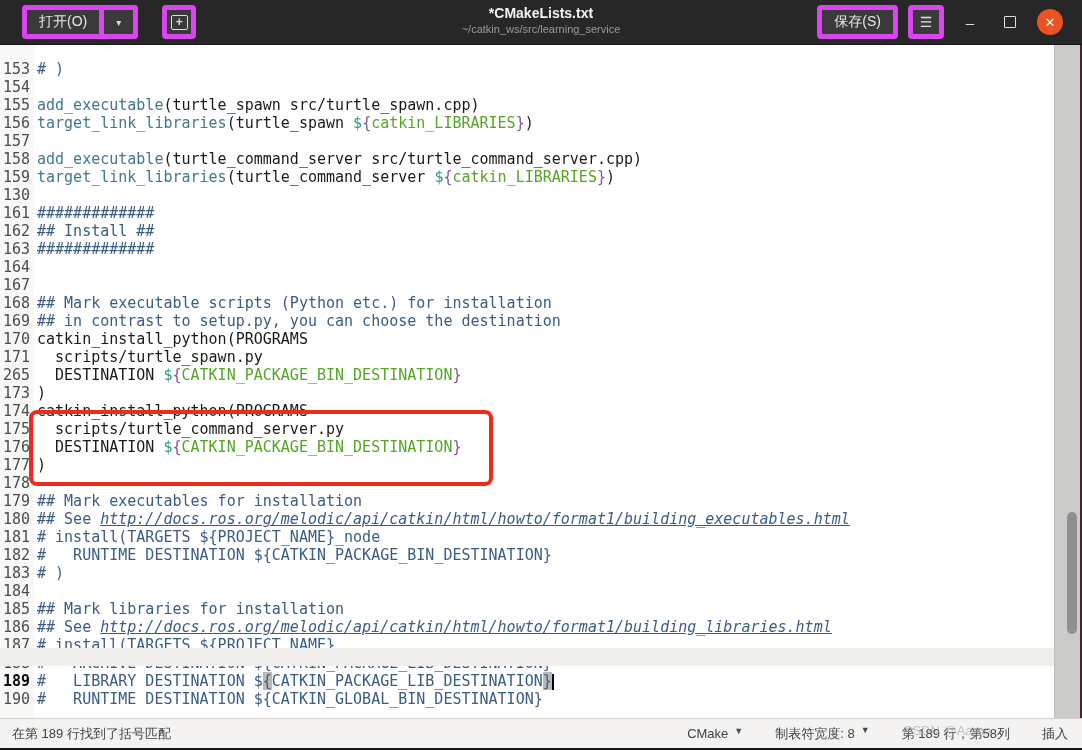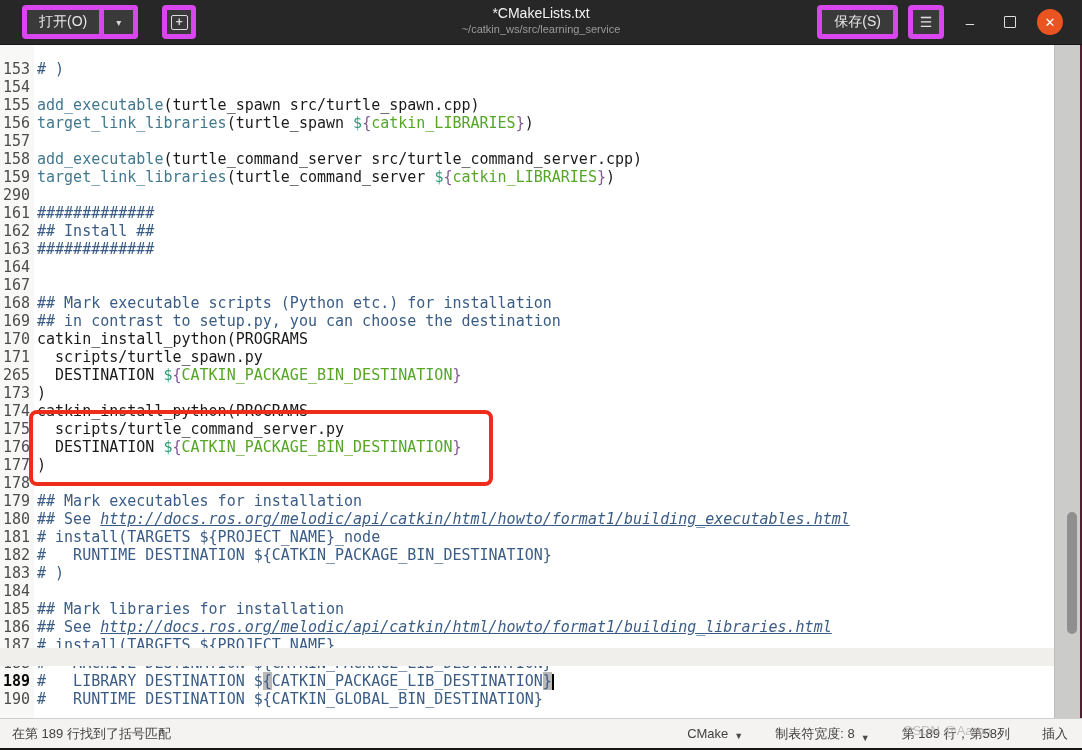--- a/index.html
+++ b/index.html
@@ -23,21 +23,21 @@
   .btn-newdoc{border-radius:4px;width:34px;padding:0;margin-left:24px;}
   .newdoc-glyph{
     display:inline-block;width:15px;height:13px;border:1.5px solid #dcdcdc;border-radius:2px;
     position:relative;
   }
   .newdoc-glyph::after{
     content:"+";position:absolute;left:50%;top:50%;transform:translate(-50%,-54%);
     color:#dcdcdc;font-size:12px;font-weight:bold;line-height:1;
   }
   .hb-center{position:absolute;left:0;right:0;top:4px;text-align:center;pointer-events:none;}
-  .hb-title{font-size:14px;font-weight:normal;color:#f4f4f4;line-height:18px;}
+  .hb-title{font-size:14px;font-weight:bold;color:#f4f4f4;line-height:18px;}
   .hb-subtitle{font-size:11px;color:#9b9b9b;line-height:14px;}
   .hb-right{position:absolute;right:12px;top:5px;display:flex;align-items:center;}
   .btn-save{border-radius:4px;}
   .btn-menu{border-radius:4px;width:36px;padding:0;margin-left:10px;font-size:14px;color:#e0e0e0;}
   .winctl{display:flex;align-items:center;margin-left:6px;}
   .wc{width:40px;height:34px;display:flex;align-items:center;justify-content:center;}
   .wc-min{color:#e0e0e0;font-size:15px;}
   .max-glyph{display:inline-block;width:10px;height:10px;border:1.5px solid #e0e0e0;border-radius:1px;}
   .close-circle{
     width:26px;height:26px;border-radius:50%;background:#E95420;
@@ -72,21 +72,21 @@
   .sb-thumb{position:absolute;right:3px;top:467px;width:10px;height:122px;background:#8f8f8f;border-radius:5px;}
   .right-edge{position:absolute;right:0;top:45px;width:2px;height:705px;background:#4e2030;}
   
   .statusbar{
     position:absolute;left:0;bottom:2px;width:100%;height:30px;background:#f4f3f1;
     border-top:1px solid #cfcfcd;box-sizing:border-box;
     display:flex;align-items:center;font-size:13px;color:#3f3f3f;gap:28px;
   }
   .sb-left{margin-left:12px;flex:1 1 auto;white-space:nowrap;}
   .sb-right{display:flex;align-items:center;gap:32px;margin-right:14px;white-space:nowrap;}
-  .sb-item{display:flex;align-items:flex-end;gap:6px;}
+  .sb-item{display:flex;align-items:flex-start;gap:6px;}
   .dd-arrow{font-size:9px;color:#4a4a4a;}
   .bottom-edge{position:absolute;left:0;bottom:0;width:100%;height:2px;background:#151515;}
   .watermark{
     position:absolute;left:903px;top:723px;font-size:13px;color:#9e9e9e;opacity:.6;
     pointer-events:none;white-space:nowrap;
   }
 </style>
 </head>
 <body>
 
@@ -126,21 +126,21 @@
   <div class="editor">
     <div class="gutter-bg"></div>
     <div class="lines">
         <div class="line"><span class="ln">153</span><span><span class="sg-com"># )</span></span></div>
         <div class="line"><span class="ln">154</span><span></span></div>
         <div class="line"><span class="ln">155</span><span><span class="sg-cmd">add_executable</span><span class="sg-txt">(turtle_spawn src/turtle_spawn.cpp)</span></span></div>
         <div class="line"><span class="ln">156</span><span><span class="sg-cmd">target_link_libraries</span><span class="sg-txt">(turtle_spawn </span><span class="sg-dol">$</span><span class="sg-brc">{</span><span class="sg-var">catkin_LIBRARIES</span><span class="sg-brc">}</span><span class="sg-txt">)</span></span></div>
         <div class="line"><span class="ln">157</span><span></span></div>
         <div class="line"><span class="ln">158</span><span><span class="sg-cmd">add_executable</span><span class="sg-txt">(turtle_command_server src/turtle_command_server.cpp)</span></span></div>
         <div class="line"><span class="ln">159</span><span><span class="sg-cmd">target_link_libraries</span><span class="sg-txt">(turtle_command_server </span><span class="sg-dol">$</span><span class="sg-brc">{</span><span class="sg-var">catkin_LIBRARIES</span><span class="sg-brc">}</span><span class="sg-txt">)</span></span></div>
-        <div class="line"><span class="ln">290</span><span></span></div>
+        <div class="line"><span class="ln">130</span><span></span></div>
         <div class="line"><span class="ln">161</span><span><span class="sg-com">#############</span></span></div>
         <div class="line"><span class="ln">162</span><span><span class="sg-com">## Install ##</span></span></div>
         <div class="line"><span class="ln">163</span><span><span class="sg-com">#############</span></span></div>
         <div class="line"><span class="ln">164</span><span></span></div>
         <div class="line"><span class="ln">167</span><span></span></div>
         <div class="line"><span class="ln">168</span><span><span class="sg-com">## Mark executable scripts (Python etc.) for installation</span></span></div>
         <div class="line"><span class="ln">169</span><span><span class="sg-com">## in contrast to setup.py, you can choose the destination</span></span></div>
         <div class="line"><span class="ln">170</span><span><span class="sg-txt">catkin_install_python(PROGRAMS</span></span></div>
         <div class="line"><span class="ln">171</span><span><span class="sg-txt">  scripts/turtle_spawn.py</span></span></div>
         <div class="line"><span class="ln">265</span><span><span class="sg-txt">  DESTINATION </span><span class="sg-dol">$</span><span class="sg-brc">{</span><span class="sg-var">CATKIN_PACKAGE_BIN_DESTINATION</span><span class="sg-brc">}</span></span></div>

